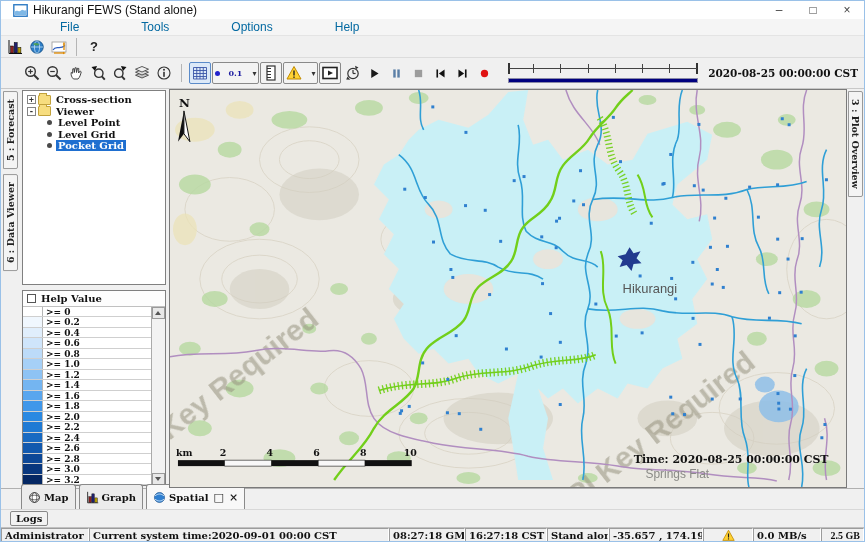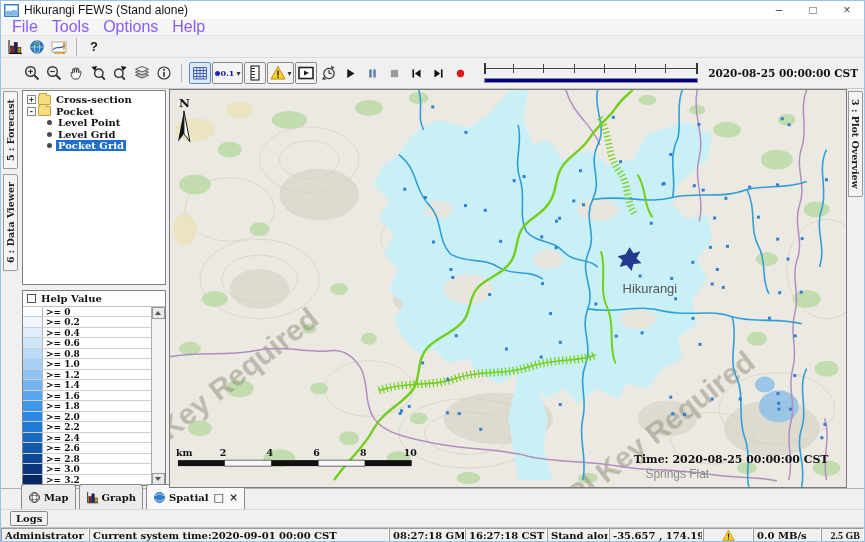--- a/index.html
+++ b/index.html
@@ -2,35 +2,35 @@
 <html><head>
 <meta charset="utf-8">
 <style>
   html,body{margin:0;padding:0;background:#dfe3e8;}
   *{box-sizing:border-box;}
   #app{width:865px;height:542px;position:relative;background:#f0f0f0;border:1px solid #9ac1e8;
        font-family:"Liberation Sans",sans-serif;overflow:hidden;}
   .serif{font-family:"DejaVu Serif",serif;font-weight:bold;}
 
   
-  .titlebar{height:18px;background:#ffffff;display:flex;align-items:center;padding-left:3px;}
+  .titlebar{height:18px;background:#ffffff;display:flex;align-items:center;padding-left:12px;}
   .titlebar .ico{width:15px;height:13px;margin-right:5px;flex:0 0 auto;}
   .title-text{font-size:12px;color:#111;}
   .win-controls{margin-left:auto;display:flex;height:100%;}
   .win-btn{width:34px;display:flex;align-items:center;justify-content:center;font-size:12px;color:#444;cursor:default;}
 
   
   .menubar{height:17px;background:#f5f5f5;display:flex;align-items:center;padding-left:4px;border-bottom:1px solid #e4e4e4;}
-  .mitem{font-size:16px;color:#8b5cf6;padding:0 7px;}
+  .mitem{font-size:12px;color:#0369a1;padding:0 7px;margin-left:48px;}
 
   
   .toolbar1{height:22px;display:flex;align-items:center;padding-left:3px;background:#f0f0f0;border-bottom:1px solid #dcdcdc;}
   .toolbar2{height:31px;display:flex;align-items:center;padding:0 4px 0 20px;background:#f0f0f0;border-bottom:1px solid #c8c8c8;}
   .tbtn{height:22px;min-width:21px;display:flex;align-items:center;justify-content:center;border:1px solid transparent;margin:0 0.5px;}
-  .tbtn.boxed{border:1px solid #8a8a8a;background:#f3f3f3;border-radius:2px;padding:0 2px;}
+  .tbtn.boxed{border:1px solid #8a8a8a;background:#f3f3f3;border-radius:2px;padding:0 2px;gap:8px;}
   .tbtn.active{background:#dce9f8;border-color:#5b8bc9;}
   .tsep{width:1px;height:18px;background:#b5b5b5;margin:0 6px;}
   .icon16{width:16px;height:16px;display:block;}
   .icon13{width:13px;height:13px;display:block;}
   .caret{font-size:8px;color:#333;margin-left:1px;}
   .interval-label{font-size:8px;color:#1a1aa0;font-weight:bold;margin:0 1px;}
   .dot-blue{width:5px;height:5px;border-radius:50%;background:#2222cc;display:inline-block;}
   .help-q{font-size:13px;font-weight:bold;color:#222;padding:0 4px;}
 
   
@@ -387,21 +387,21 @@
     <div class="left-panel">
       <div class="treebox serif">
         <div class="trow">
           <span class="tog">+</span>
           <span class="folder"></span>
           <span class="tlabel">Cross-section</span>
         </div>
         <div class="trow">
           <span class="tog">-</span>
           <span class="folder"></span>
-          <span class="tlabel">Pocket</span>
+          <span class="tlabel">Viewer</span>
         </div>
         <div class="trow leaf">
           <span class="bullet"></span>
           <span class="tlabel">Level Point</span>
         </div>
         <div class="trow leaf">
           <span class="bullet"></span>
           <span class="tlabel">Level Grid</span>
         </div>
         <div class="trow leaf sel">

